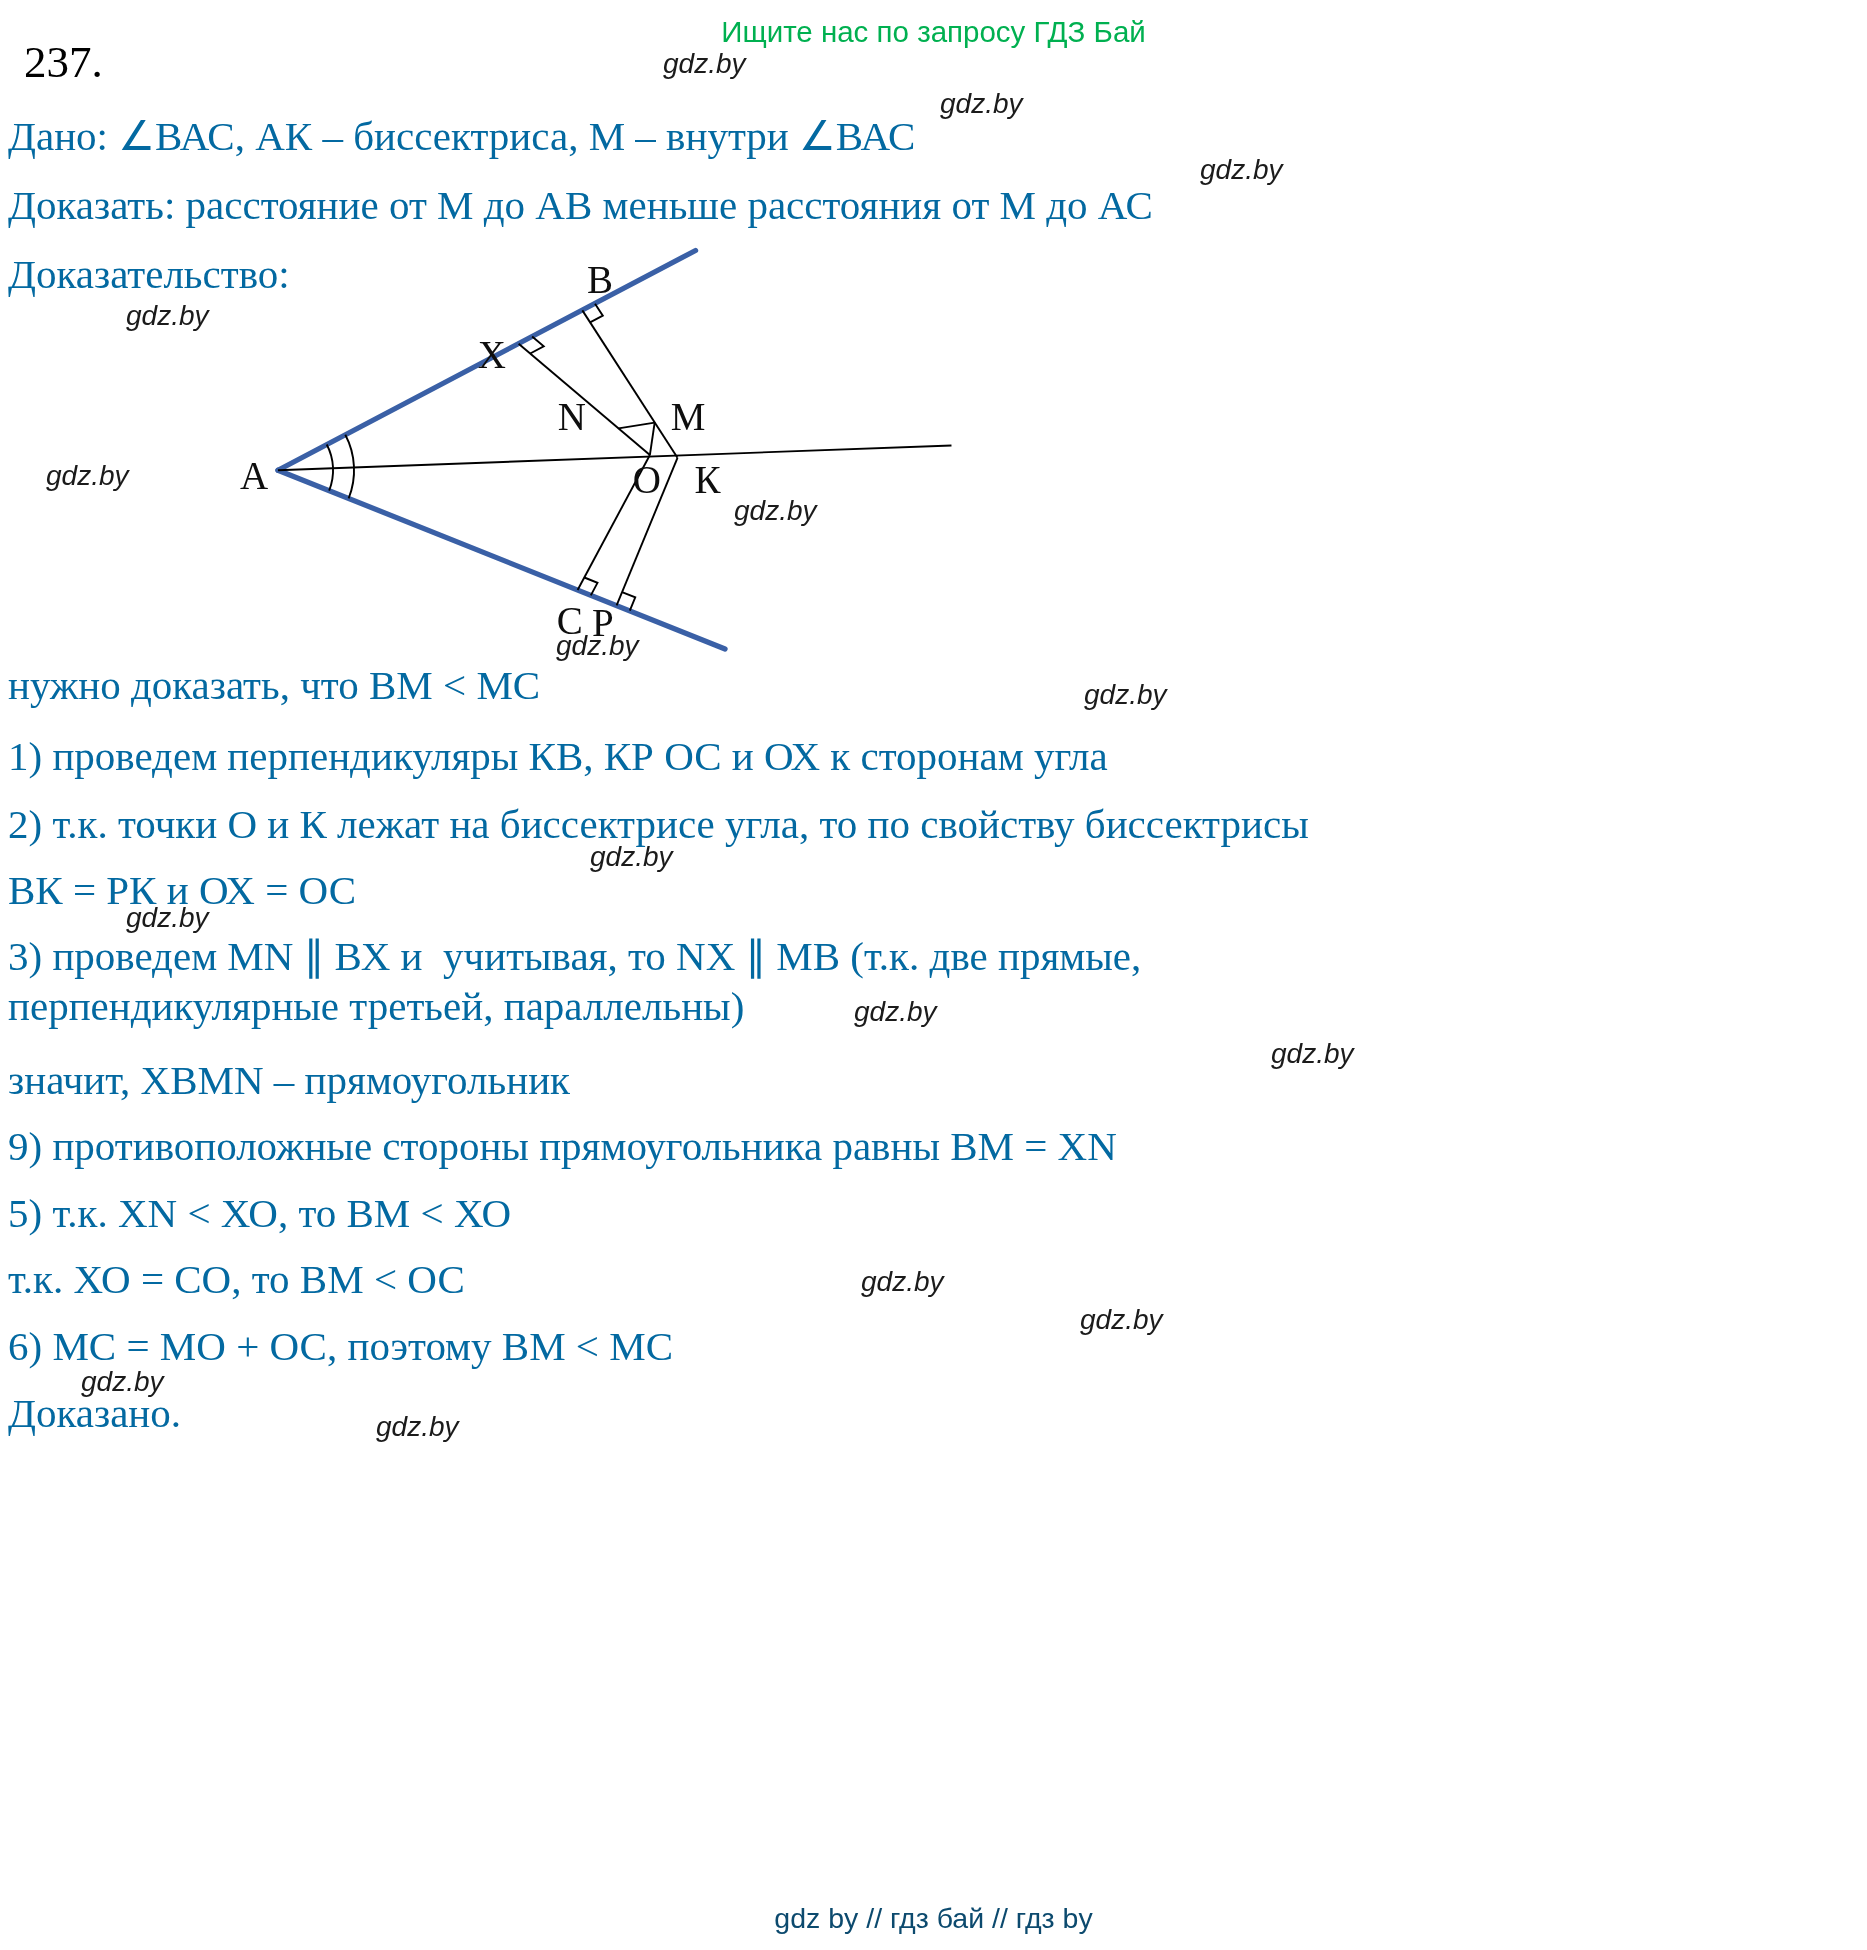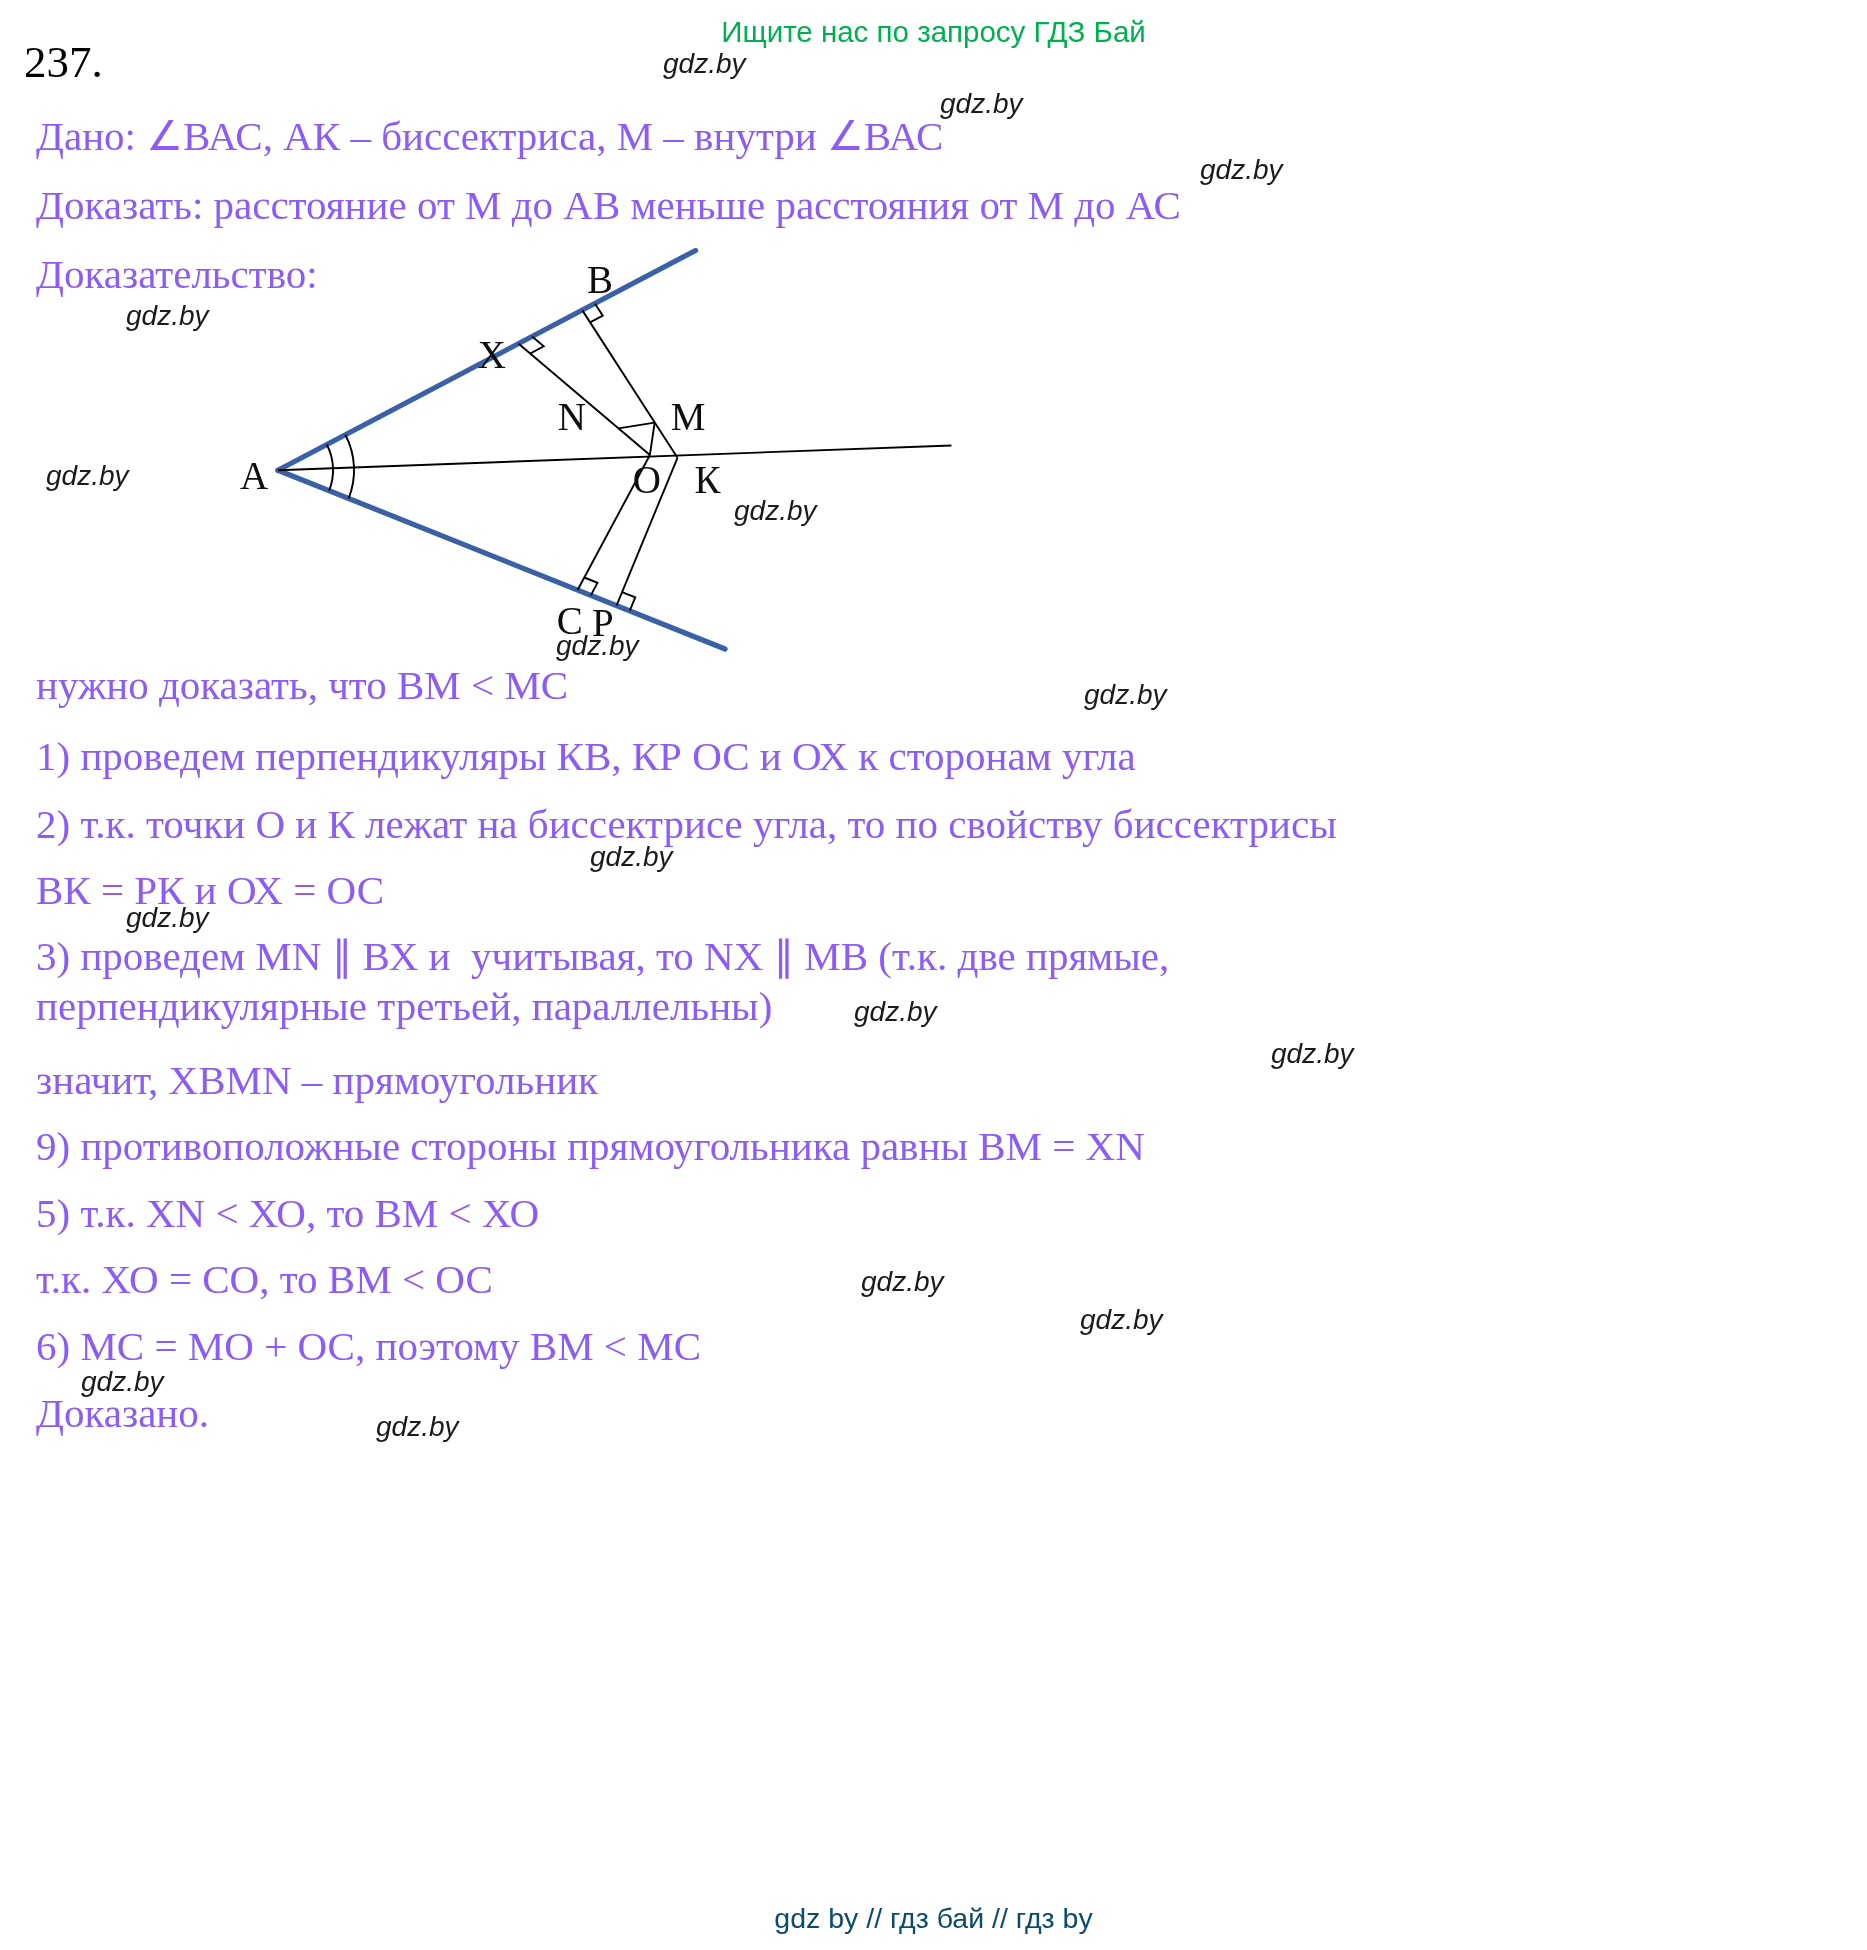--- a/index.html
+++ b/index.html
@@ -12,21 +12,21 @@
 
   .promo {
     position:absolute; top:3.8px; left:0; right:0; text-align:center;
     font-family:"Liberation Sans", sans-serif; font-size:29.5px; color:#00b050;margin-top:11px;
   }
   .problem-number {
     position:absolute; left:24px; top:36px;
     font-size:45px; font-weight:normal;
   }
   .tline {
-    position:absolute; left:36px; font-size:41px; white-space:pre; color:#8b5cf6;text-align:right;
+    position:absolute; left:8px; font-size:41px; white-space:pre; color:#0369a1;text-align:right;
   }
   .wm {
     position:absolute; font-family:"Liberation Sans", sans-serif;
     font-size:28px; color:#1b1b1b;font-style:italic;
   }
   .footer {
     position:absolute; top:1902px; left:0; right:0; text-align:center;
     font-family:"Liberation Sans", sans-serif; font-size:28.5px; color:#0c4a6e;
   }
 

